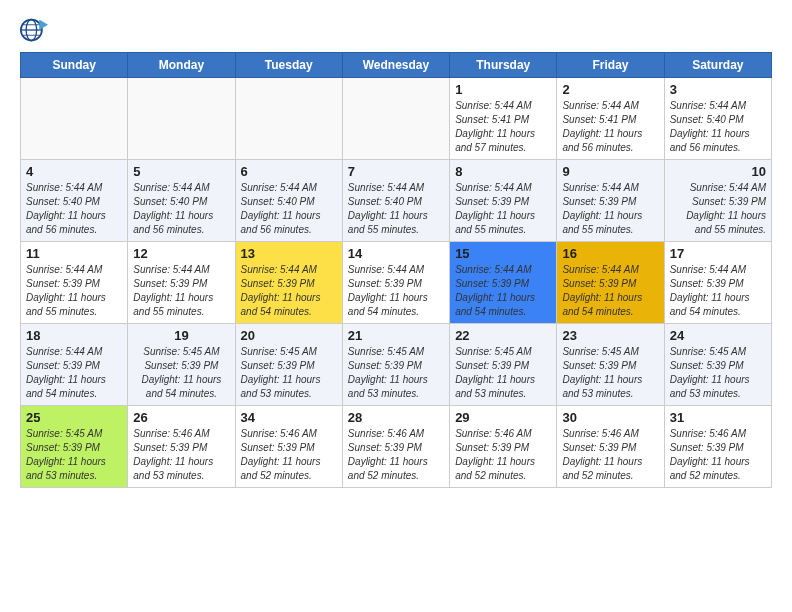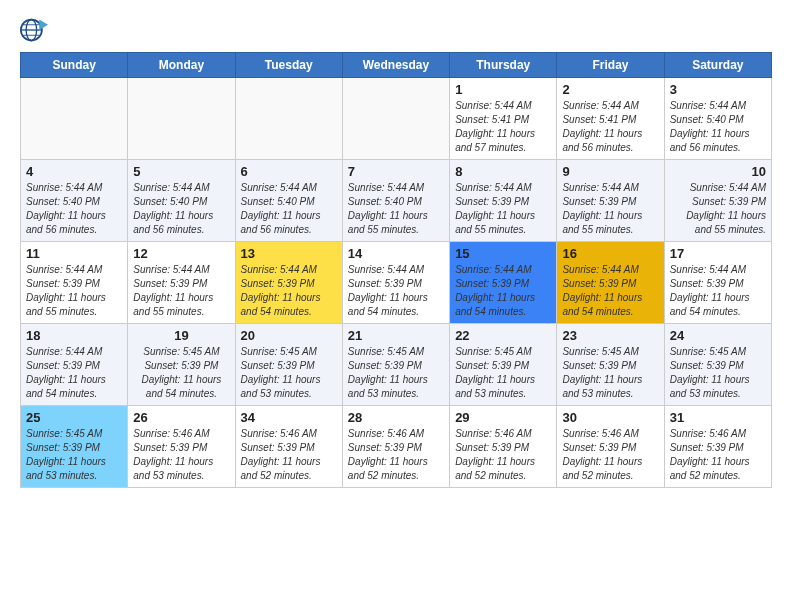--- a/index.html
+++ b/index.html
@@ -292,21 +292,21 @@
         </td>
         <td style="background: rgb(240, 244, 250);">
           <span class="day-number">24</span>
           <div class="day-info" style="white-space: pre-line;">Sunrise: 5:45 AM
 Sunset: 5:39 PM
 Daylight: 11 hours
 and 53 minutes.</div>
         </td>
       </tr>
       <tr>
-        <td style="background: #7dd3fc;">
+        <td style="background: #bef264;">
           <span class="day-number">25</span>
           <div class="day-info" style="white-space: pre-line;">Sunrise: 5:45 AM
 Sunset: 5:39 PM
 Daylight: 11 hours
 and 53 minutes.</div>
         </td>
         <td style="background: rgb(255, 255, 255);">
           <span class="day-number">26</span>
           <div class="day-info" style="white-space: pre-line;">Sunrise: 5:46 AM
 Sunset: 5:39 PM

